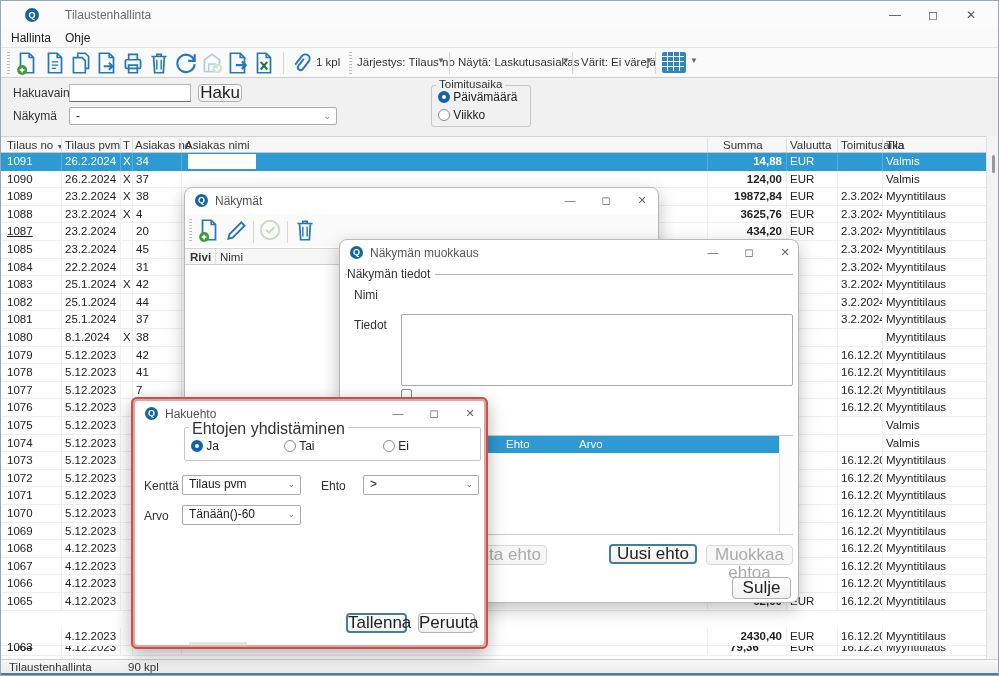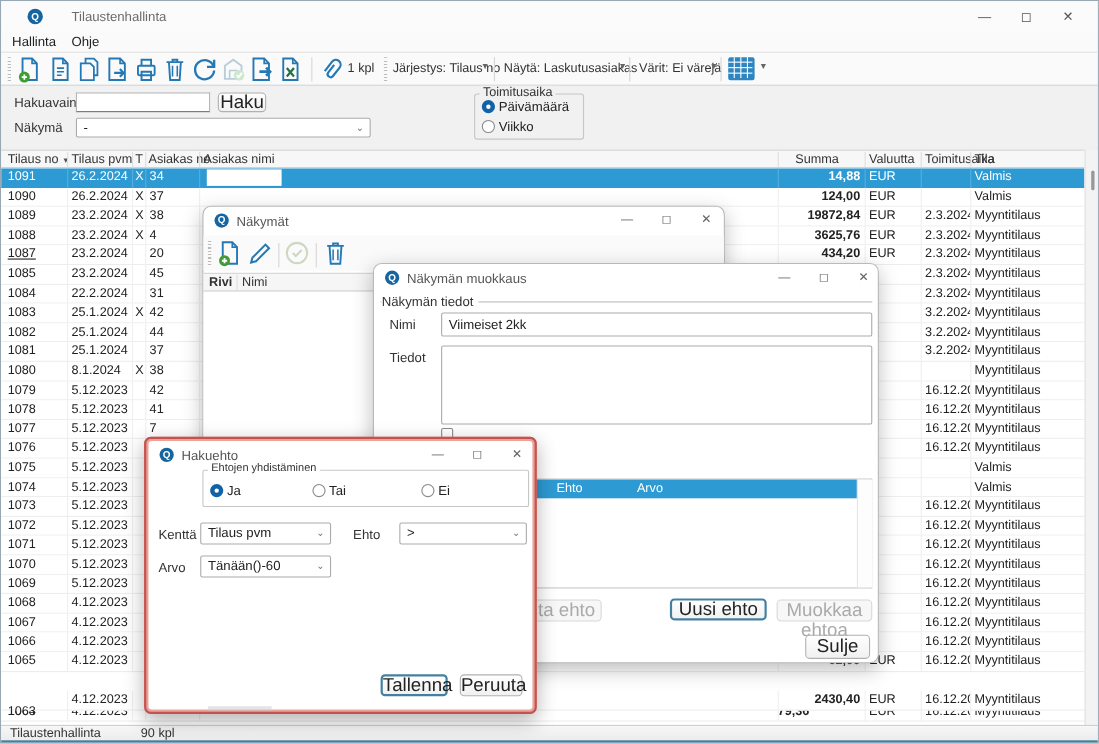--- a/index.html
+++ b/index.html
@@ -108,21 +108,21 @@
   .dlg-btn { position:absolute; height:20px; line-height:18px; }
   .dlg-btn.disabled { color:#aaa; border-color:#d8d8d8; background:#f7f7f7; }
   .dlg-btn.focus { border:2px solid #44809e; line-height:16px; }
 
   
   #dlg-hakuehto { left:130px; top:396px; width:357px; height:252px; z-index:30;
     background:#e9a39b; border:none; border-radius:6px; box-shadow:0 6px 18px rgba(0,0,0,.3);
     outline:2px solid #c4524e; outline-offset:-2px; }
   #he-inner { position:absolute; left:4px; top:4px; width:349px; height:244px; background:#fff; border-radius:3px; }
   #he-group { position:absolute; left:49px; top:26px; width:297px; height:34px; border:1px solid #c6c6c6; border-radius:2px; }
-  #he-group-title { position:absolute; left:54px; top:19px; background:#fff; padding:0 3px; font-size:10px; color:#333; }
+  #he-group-title { position:absolute; left:54px; top:19px; background:#fff; padding:0 3px; font-size:16px; color:#333; }
   .he-label { position:absolute; font-size:12px; color:#333; }
 </style>
 </head>
 <body>
 
 <div id="titlebar" class="abs">
   <span class="app-logo">Q</span>
   <span id="window-title">Tilaustenhallinta</span>
   <div class="win-controls" id="main-controls">
     <span class="win-btn">—</span>
@@ -756,21 +756,21 @@
       <span class="vline" style="left: 785px;"></span>
       <span class="vline" style="left: 836px;"></span>
       <span class="vline" style="left: 881px;"></span>
     </div>
     <div class="trow" style="top: 457.6px; margin-top: 28px;">
       <span class="tcell" style="left: 0px; width: 60px; padding-left: 6px;">1064</span>
       <span class="tcell" style="left: 60px; width: 59px; padding-left: 4px;">4.12.2023</span>
       <span class="tcell" style="left: 119px; width: 12px; padding-left: 3px;"></span>
       <span class="tcell" style="left: 131px; width: 49px; padding-left: 4px;"></span>
       <span class="tcell" style="left: 180px; width: 526px; padding-left: 6px;"></span>
-      <span class="tcell" style="left: 706px; width: 79px; text-align: left; padding-right: 4px; font-weight: bold;">79,36</span>
+      <span class="tcell" style="left: 706px; width: 79px; text-align: center; padding-right: 4px; font-weight: bold;">79,36</span>
       <span class="tcell" style="left: 785px; width: 51px; padding-left: 4px;">EUR</span>
       <span class="tcell" style="left: 836px; width: 45px; padding-left: 4px;">16.12.2023</span>
       <span class="tcell" style="left: 881px; width: 104px; padding-left: 4px;">Myyntitilaus</span>
       <span class="vline" style="left: 60px;"></span>
       <span class="vline" style="left: 119px;"></span>
       <span class="vline" style="left: 131px;"></span>
       <span class="vline" style="left: 180px;"></span>
       <span class="vline" style="left: 706px;"></span>
       <span class="vline" style="left: 785px;"></span>
       <span class="vline" style="left: 836px;"></span>
@@ -855,21 +855,20 @@
   <div class="dlg-title">
     <span class="app-logo">Q</span>
     <span class="dlg-name">Näkymän muokkaus</span>
     <span class="dlg-ctrl" style="left:356px">—</span>
     <span class="dlg-ctrl" style="left:392px">◻</span>
     <span class="dlg-ctrl" style="left:428px">✕</span>
   </div>
   <div id="nm-group"></div>
   <span id="nm-group-title">Näkymän tiedot</span>
   <span class="nm-label" style="left:14px;top:48px">Nimi</span>
-  <div id="nm-nimi-input">Viimeiset 2kk</div>
   <span class="nm-label" style="left:14px;top:78px">Tiedot</span>
   <div id="nm-tiedot-area"></div>
   <span id="nm-checkbox"></span>
   <div id="nm-grid">
     <div id="nm-grid-head">
       <span class="nm-gh" style="left:104px">Ehto</span>
       <span class="nm-gh" style="left:177px">Arvo</span>
     </div>
     <div id="nm-grid-sb"></div>
   </div>

